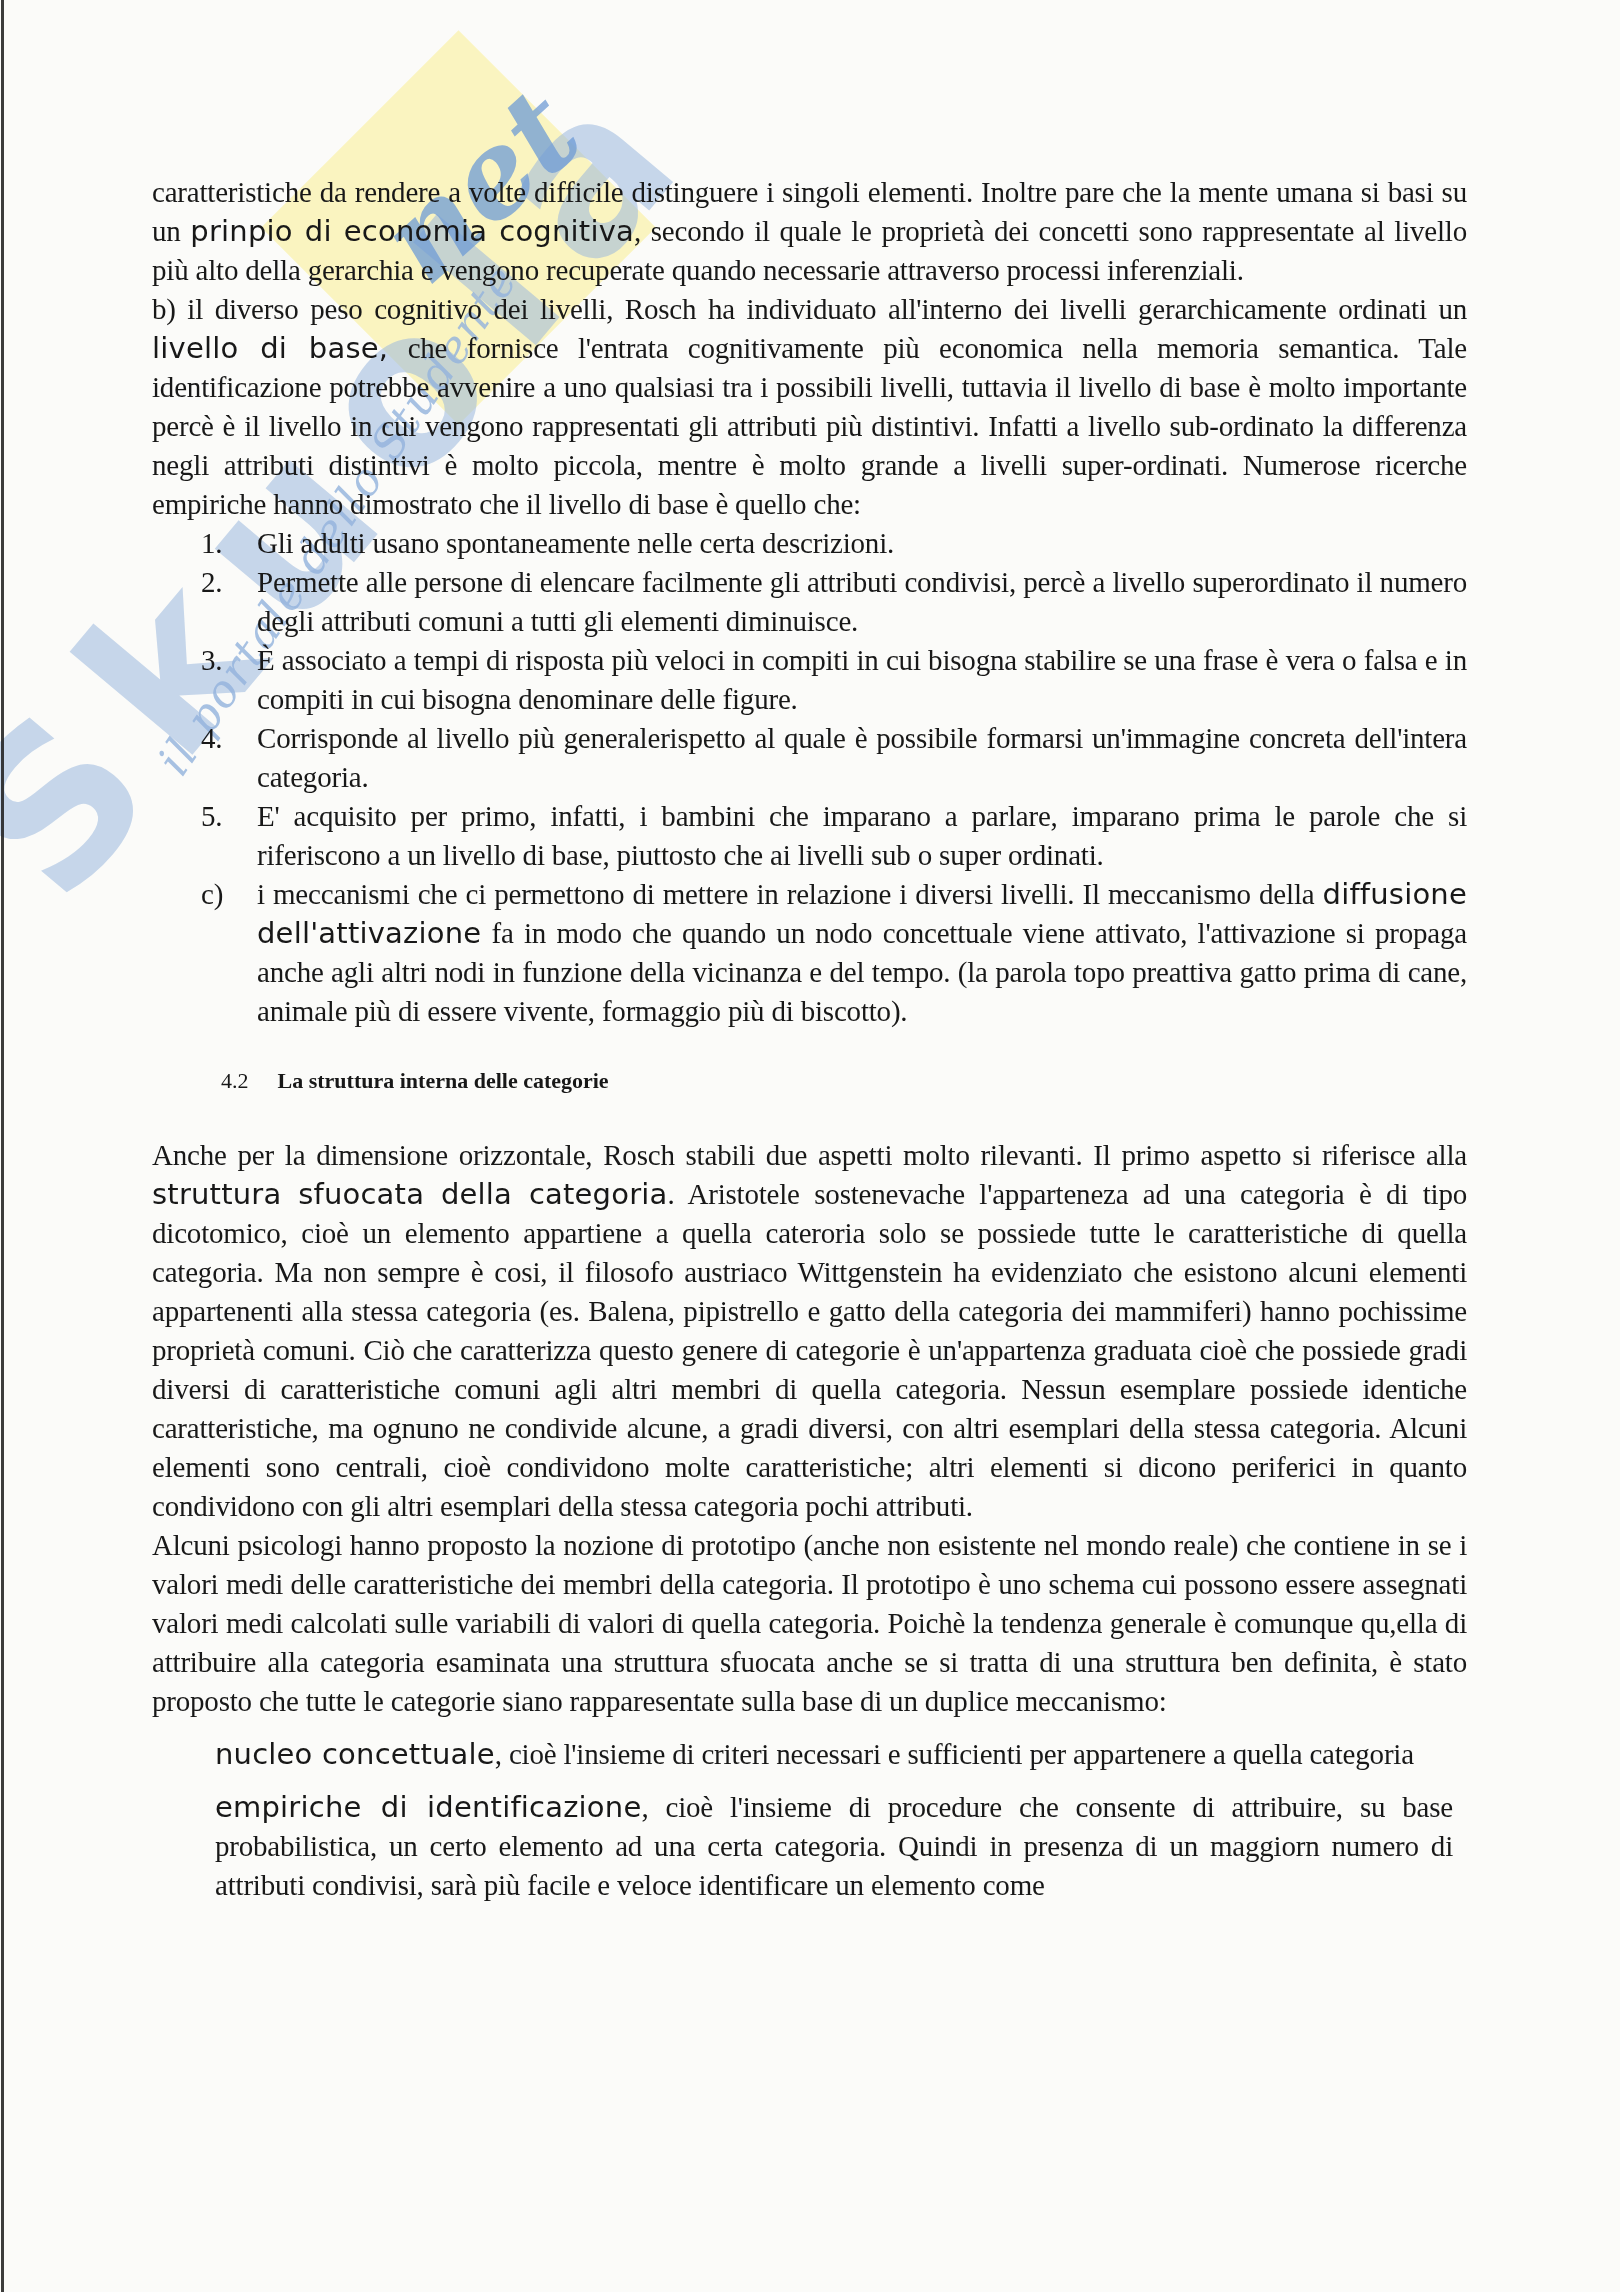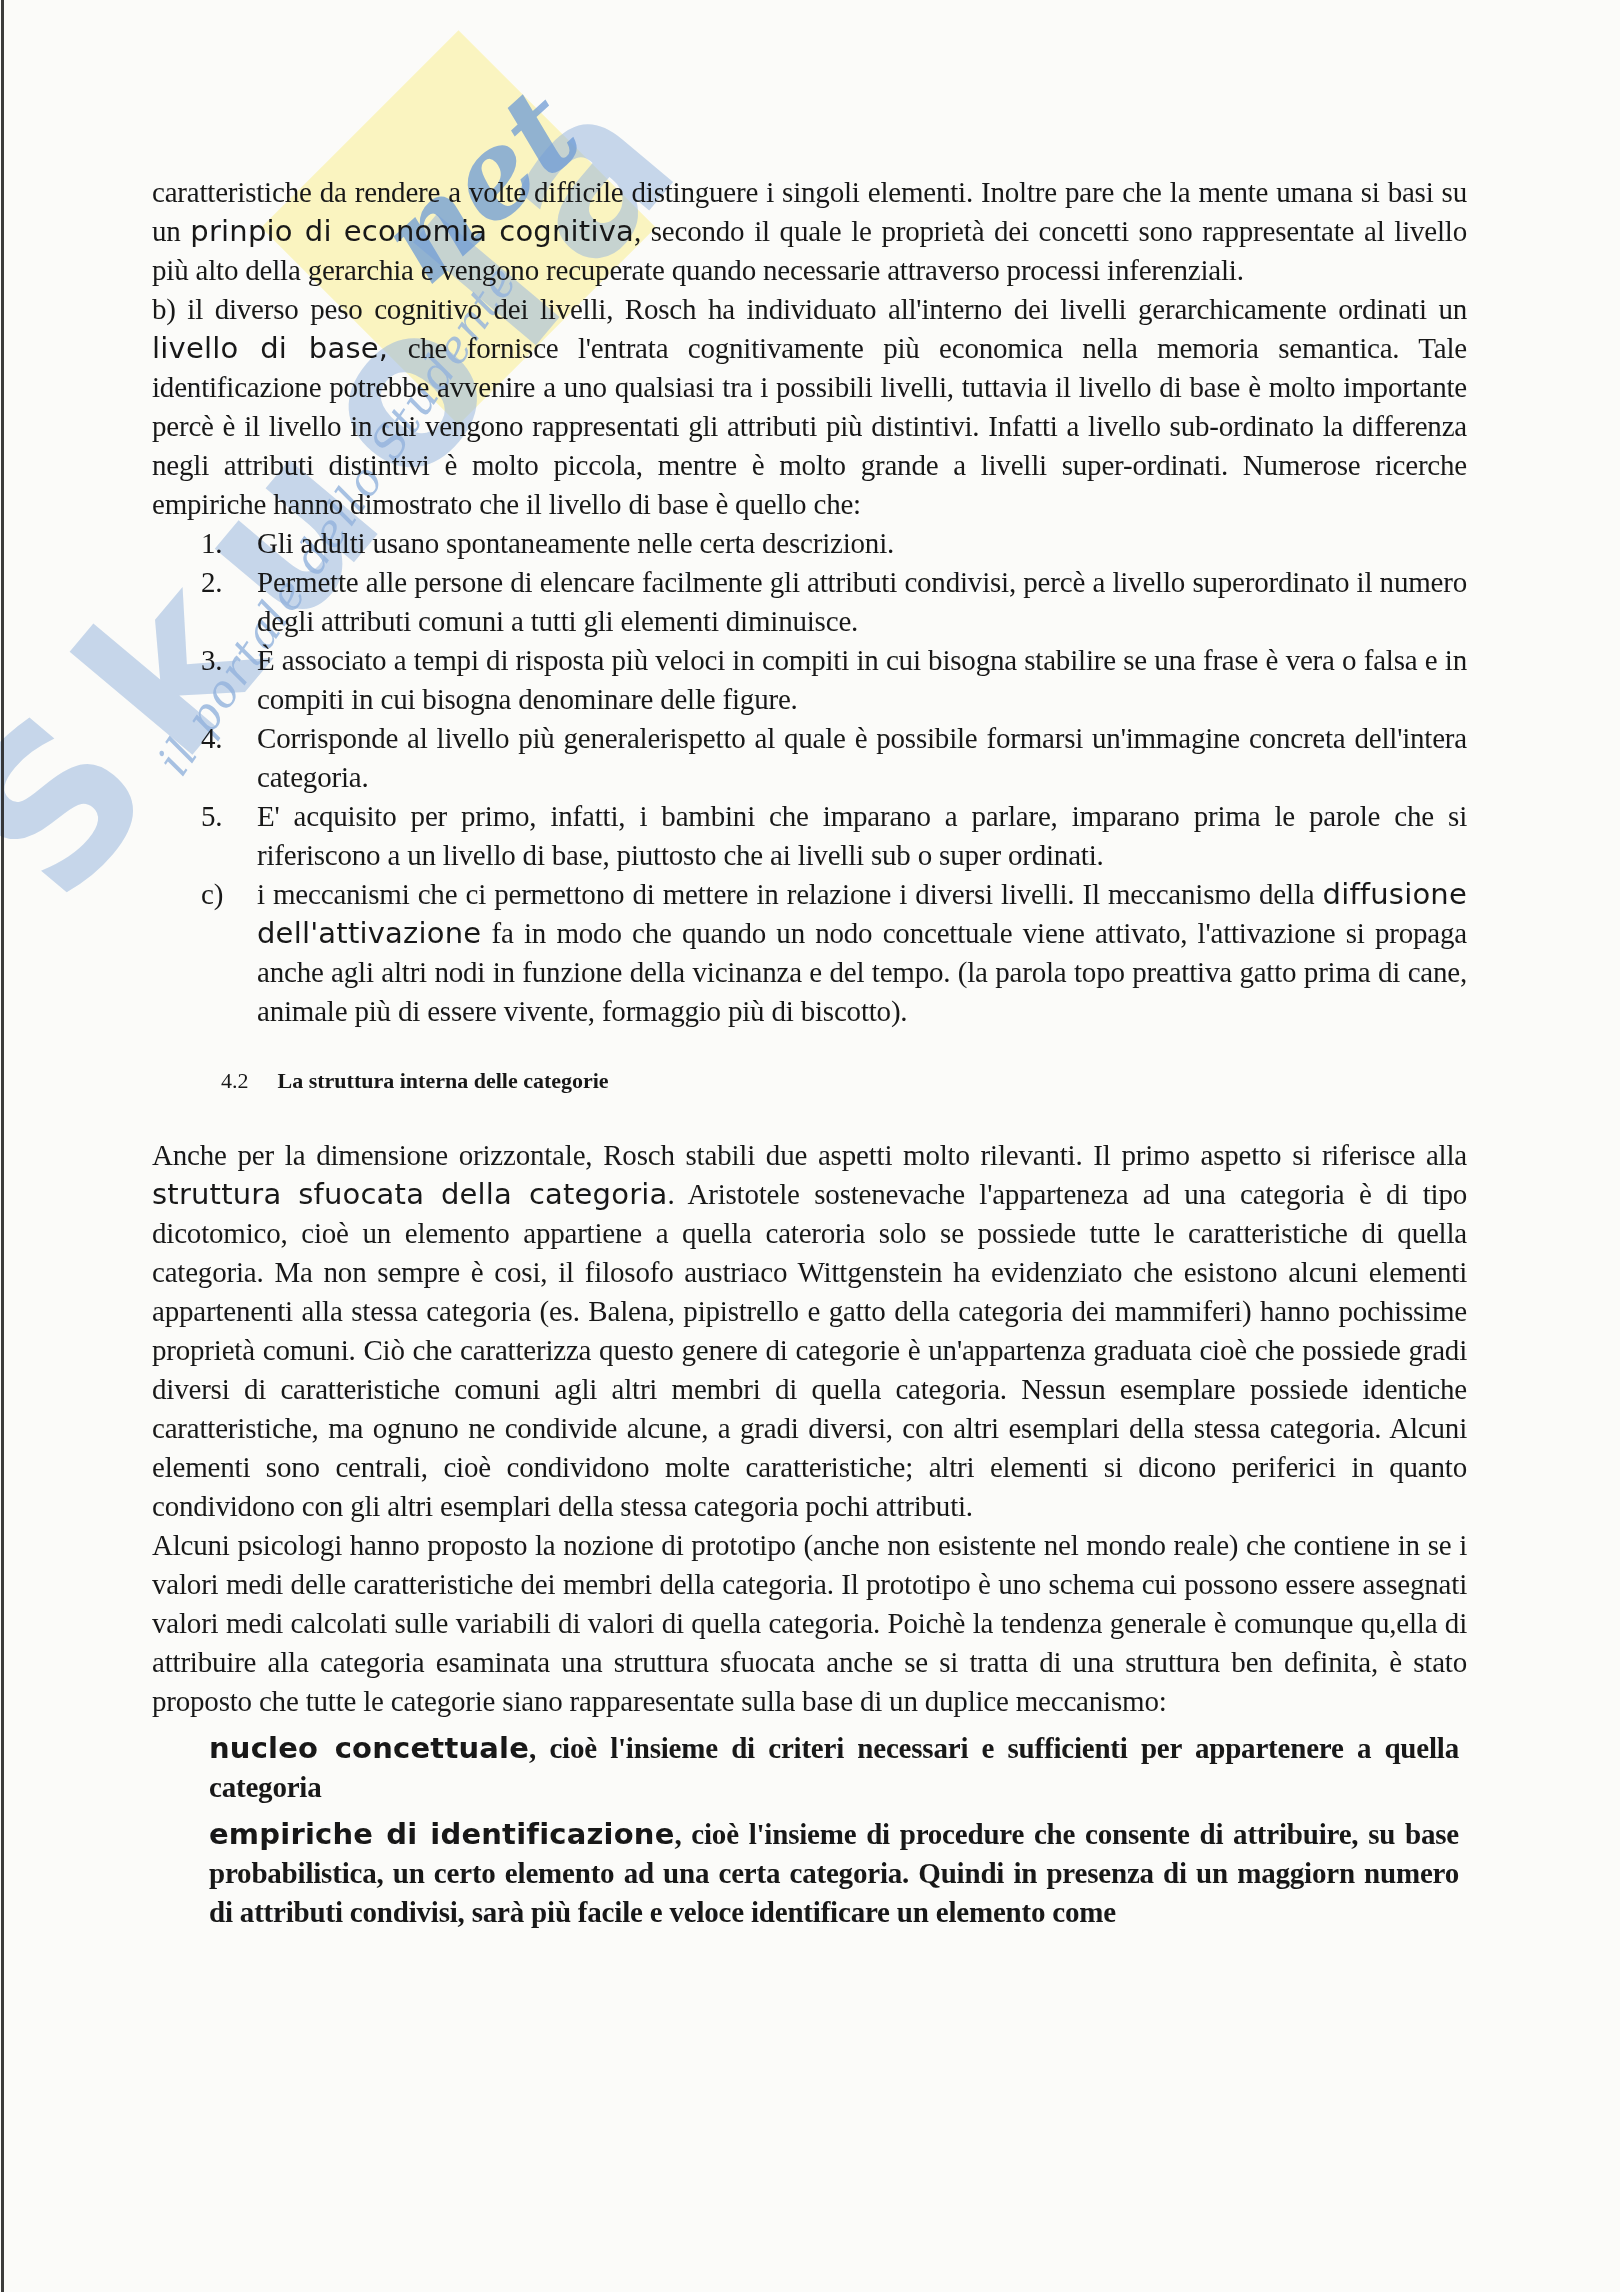--- a/index.html
+++ b/index.html
@@ -57,21 +57,21 @@
   .li{position:relative;padding-left:105px;text-align:justify;margin:0;}
   .li .mk{position:absolute;left:49px;top:0;width:49px;}
   .heading{
     margin:29px 0 35px 0;
     padding-left:69px;
     font-size:22px;line-height:41px;letter-spacing:0;
     font-weight:normal;
   }
   .heading .num{font-weight:normal;margin-right:29px;}
   .heading .ttl{font-weight:bold;}
-  .def{padding-left:49px;text-align:justify;margin:8px;font-weight:bold;}
+  .def{padding-left:49px;text-align:justify;margin:14px;}
 </style>
 </head>
 <body>
 
 <div class="page">
 
   <div class="wm">
     <div class="wm-note"></div>
     <div class="wm-brand">Skuola</div>
     <div class="wm-net">net</div>

